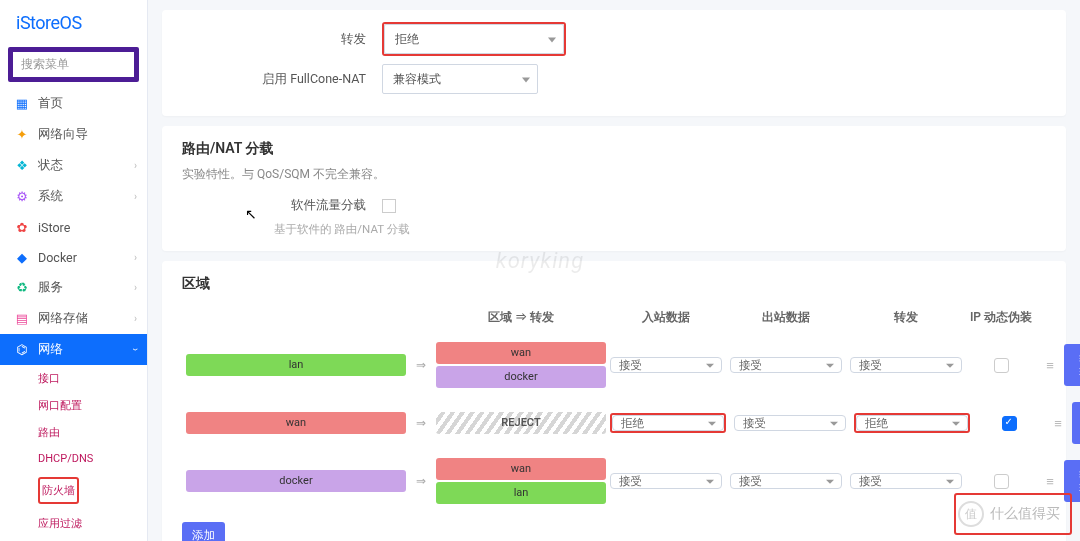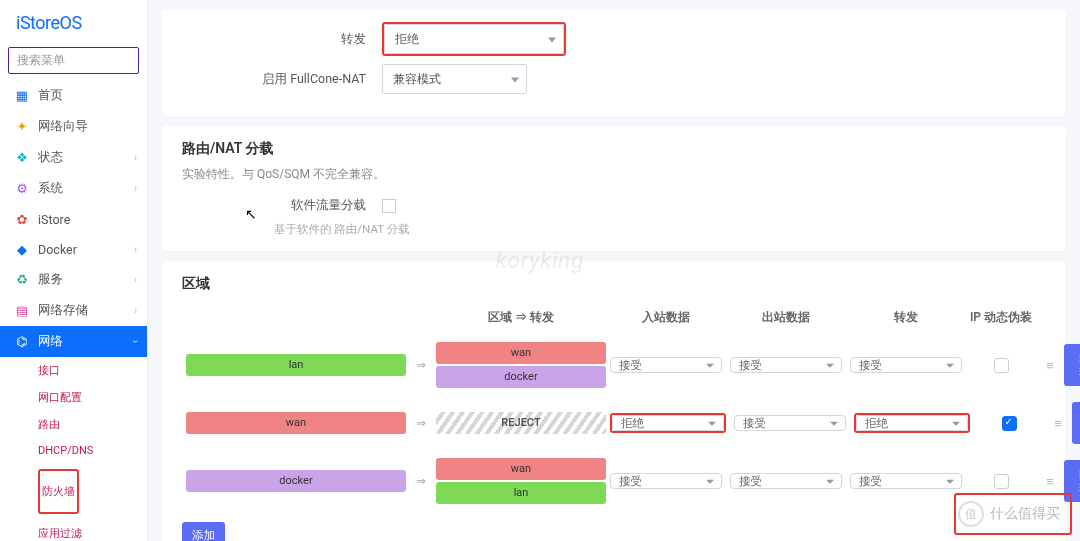--- a/index.html
+++ b/index.html
@@ -1,19 +1,19 @@
 <!DOCTYPE html>
 <html><head>
 <meta charset="utf-8">
 <style>
 *{box-sizing:border-box;margin:0;padding:0}
 body{font-family:-apple-system,BlinkMacSystemFont,"Segoe UI",Roboto,"Helvetica Neue",Arial,sans-serif;font-size:13px;color:#4a5568;background:#f5f7fa;display:flex;width:1080px;height:541px;overflow:hidden;position:relative}
 .sidebar{width:148px;background:#fff;border-right:1px solid #e5e9f2;display:flex;flex-direction:column;flex-shrink:0}
 .logo{padding:12px 16px;font-size:18px;font-weight:400;color:#0d6efd;letter-spacing:-0.5px}
-.search{margin:2px 8px 6px;padding:4px 8px;border:1px solid #4c1d95;font-size:12px;color:#999;border-radius:2px}
+.search{margin:2px 8px 6px;padding:4px 8px;border:5px solid #4c1d95;font-size:12px;color:#999;border-radius:2px}
 .nav{flex:1;overflow-y:auto}
 .nav-item{display:flex;align-items:center;padding:7px 14px;cursor:pointer;font-size:12.5px;color:#555;position:relative}
 .nav-item.active{background:#0d6efd;color:#fff}
 .nav-icon{width:16px;height:16px;margin-right:8px;display:inline-flex;align-items:center;justify-content:center;font-size:13px}
 .nav-arrow{position:absolute;right:10px;font-size:10px;color:#bbb}
 .nav-item.active .nav-arrow{color:#fff;transform:rotate(90deg)}
 .sub-nav{padding-left:14px}
 .sub-item{padding:6px 10px 6px 24px;font-size:11px;color:#be185d;cursor:pointer}
 .main{flex:1;padding:0 14px 14px;overflow-y:auto;background:#f5f7fa}
 .card{background:#fff;border-radius:4px;padding:14px 20px;margin-top:10px;box-shadow:0 1px 2px rgba(0,0,0,0.03)}
@@ -45,21 +45,21 @@
 .sel-sm{width:112px;height:16px;border:1px solid #d0d7e2;font-size:11.5px;color:#666;padding:0 8px;border-radius:4px;background:#fff;appearance:none}
 .sel-sm-wrap{position:relative;display:inline-block}
 .sel-sm-wrap::after{content:"";position:absolute;right:8px;top:50%;transform:translateY(-30%);border-left:4px solid transparent;border-right:4px solid transparent;border-top:4px solid #999;pointer-events:none}
 .chk-box{width:15px;height:15px;border:1px solid #ccc;border-radius:3px;display:inline-block;vertical-align:middle;background:#fff}
 .chk-box.checked{background:#0d6efd;border-color:#0d6efd;position:relative}
 .chk-box.checked::after{content:"✓";color:#fff;font-size:10px;position:absolute;left:2px;top:-1px}
 .drag-handle{color:#bbb;font-size:13px;cursor:grab}
 .btn{background:#5a6ef5;color:#fff;border:none;padding:6px 10px;font-size:11.5px;border-radius:3px;cursor:pointer}
 .btn-add{margin-top:10px}
 .highlight{border:2px solid #e53935!important;border-radius:3px}
-.hl-wrap{border:2px solid #e53935;border-radius:3px;padding:13px 2px;display:inline-block}
+.hl-wrap{border:2px solid #e53935;border-radius:3px;padding:4px 2px;display:inline-block}
 .watermark{position:absolute;left:50%;top:48%;transform:translate(-50%,-50%);font-size:22px;color:rgba(0,0,0,0.08);font-style:italic;pointer-events:none;letter-spacing:1px}
 .footer-wm{position:absolute;right:8px;bottom:6px;display:flex;align-items:center;gap:6px;color:#bbb;font-size:14px;border:2px solid #e53935;padding:6px 10px 6px 2px;border-radius:3px}
 .footer-wm .circ{width:26px;height:26px;border:2px solid #ddd;border-radius:50%;display:flex;align-items:center;justify-content:center;font-size:12px;color:#ccc}
 .cursor{position:absolute;left:245px;top:206px;font-size:14px;color:#000;pointer-events:none}
 .ic-blue{color:#0d6efd}.ic-orange{color:#f59e0b}.ic-teal{color:#06b6d4}.ic-purple{color:#a855f7}.ic-red{color:#ef4444}.ic-green{color:#10b981}.ic-pink{color:#ec4899}
 </style>
 </head>
 <body>
 
 <div class="sidebar">
@@ -125,21 +125,21 @@
   <div class="card" style="padding-top:4px">
     <div class="form-row">
       <div class="form-label">转发</div>
       <div class="select-wrap highlight">
         <select class="select" style="width:180px"><option>拒绝</option></select>
       </div>
     </div>
     <div class="form-row">
       <div class="form-label">启用 FullCone-NAT</div>
       <div class="select-wrap">
-        <select class="select" style="width:145px"><option>兼容模式</option></select>
+        <select class="select" style="width:156px"><option>兼容模式</option></select>
       </div>
     </div>
   </div>
 
   <div class="card">
     <div class="section-title">路由/NAT 分载</div>
     <div class="section-desc">实验特性。与 QoS/SQM 不完全兼容。</div>
     <div class="form-row">
       <div class="form-label">软件流量分载</div>
       <span class="checkbox"></span>

